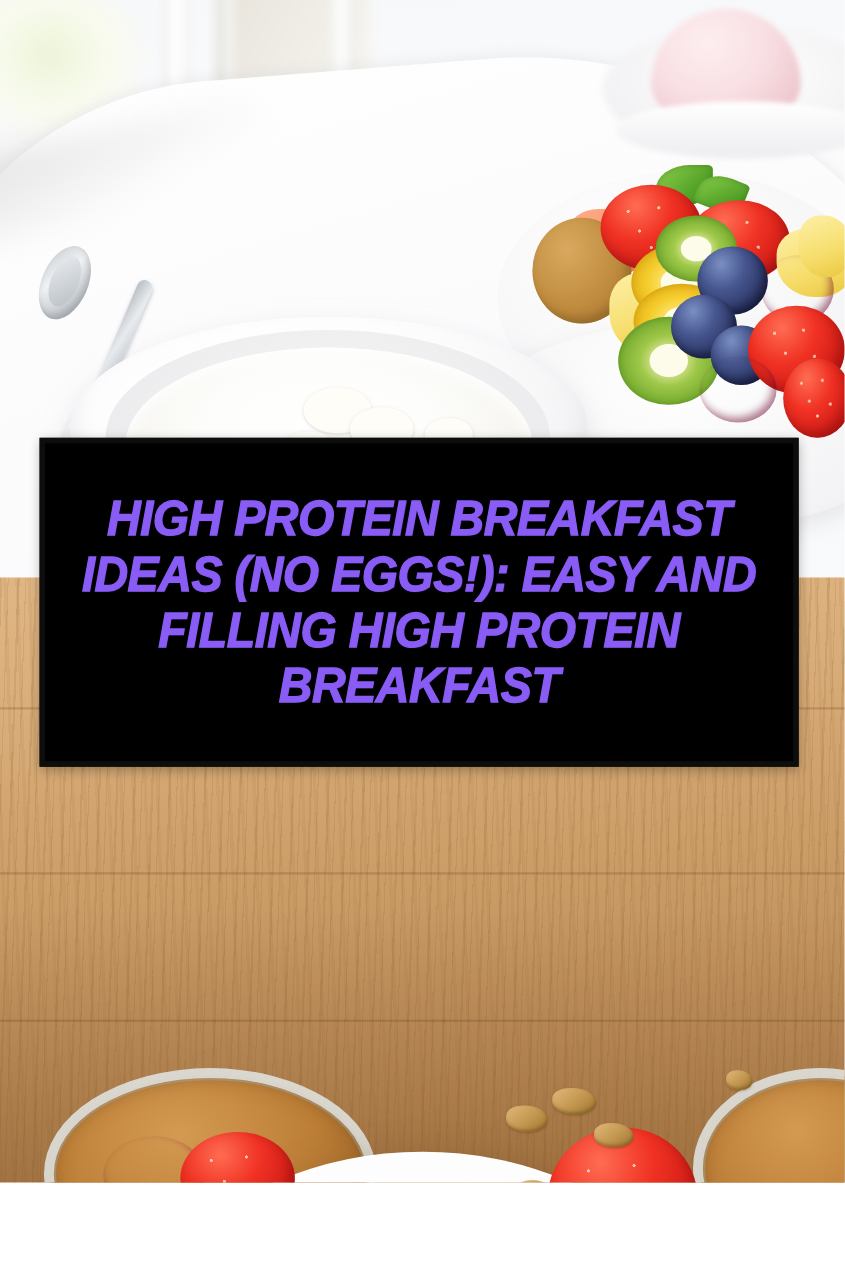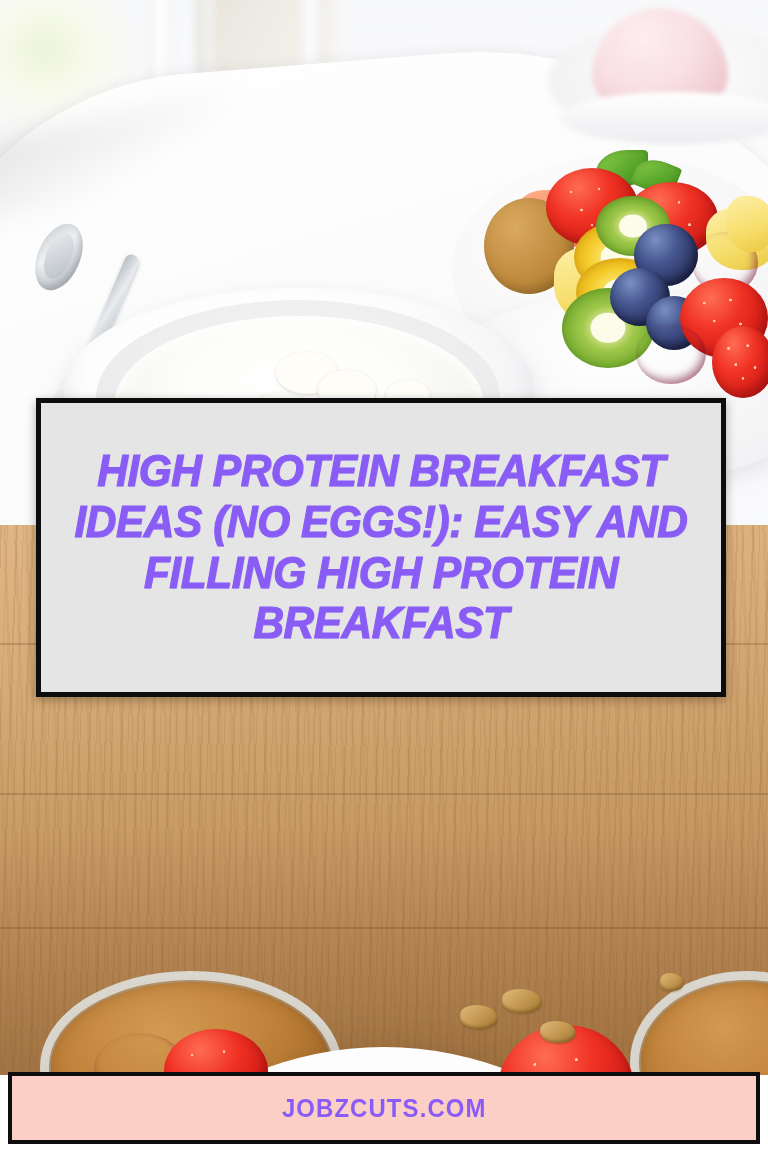--- a/index.html
+++ b/index.html
@@ -248,21 +248,21 @@
   }
   .pbglass{
     position:absolute; border-radius:50%;
     border:9px solid rgba(226,230,230,.85);
     box-shadow:0 0 0 2px rgba(160,170,170,.45) inset;
   }
 
   
   .title-box{
     position:absolute; left:36px; top:398px; width:690px; height:299px;
-    background:#e5e5e5;
+    background:#000000;
     border:5px solid #0d0d0d;
     display:flex; align-items:center; justify-content:center;
     z-index:20;
     box-shadow:0 3px 10px rgba(0,0,0,.3);
   }
   .title-text{
     font-family:"Liberation Sans Narrow","Liberation Sans","DejaVu Sans Condensed",sans-serif;
     font-weight:900; font-style:italic;
     font-size:45px; line-height:1.13;
     letter-spacing:-.4px;
@@ -382,18 +382,15 @@
 
     <div class="granola" style="left:502px;top:464px;width:40px;height:24px;"></div>
     <div class="granola" style="left:460px;top:480px;width:38px;height:24px;"></div>
     <div class="granola" style="left:540px;top:496px;width:36px;height:22px;"></div>
   </div>
 
   <div class="title-box">
     <div class="title-text">High Protein Breakfast Ideas (No Eggs!): Easy and Filling High Protein Breakfast</div>
   </div>
 
-  <div class="footer">
-    <div class="footer-text">JOBZCUTS.COM</div>
-  </div>
 
   <div class="strip-white-top"></div>
 </div>
 
 </body></html>

